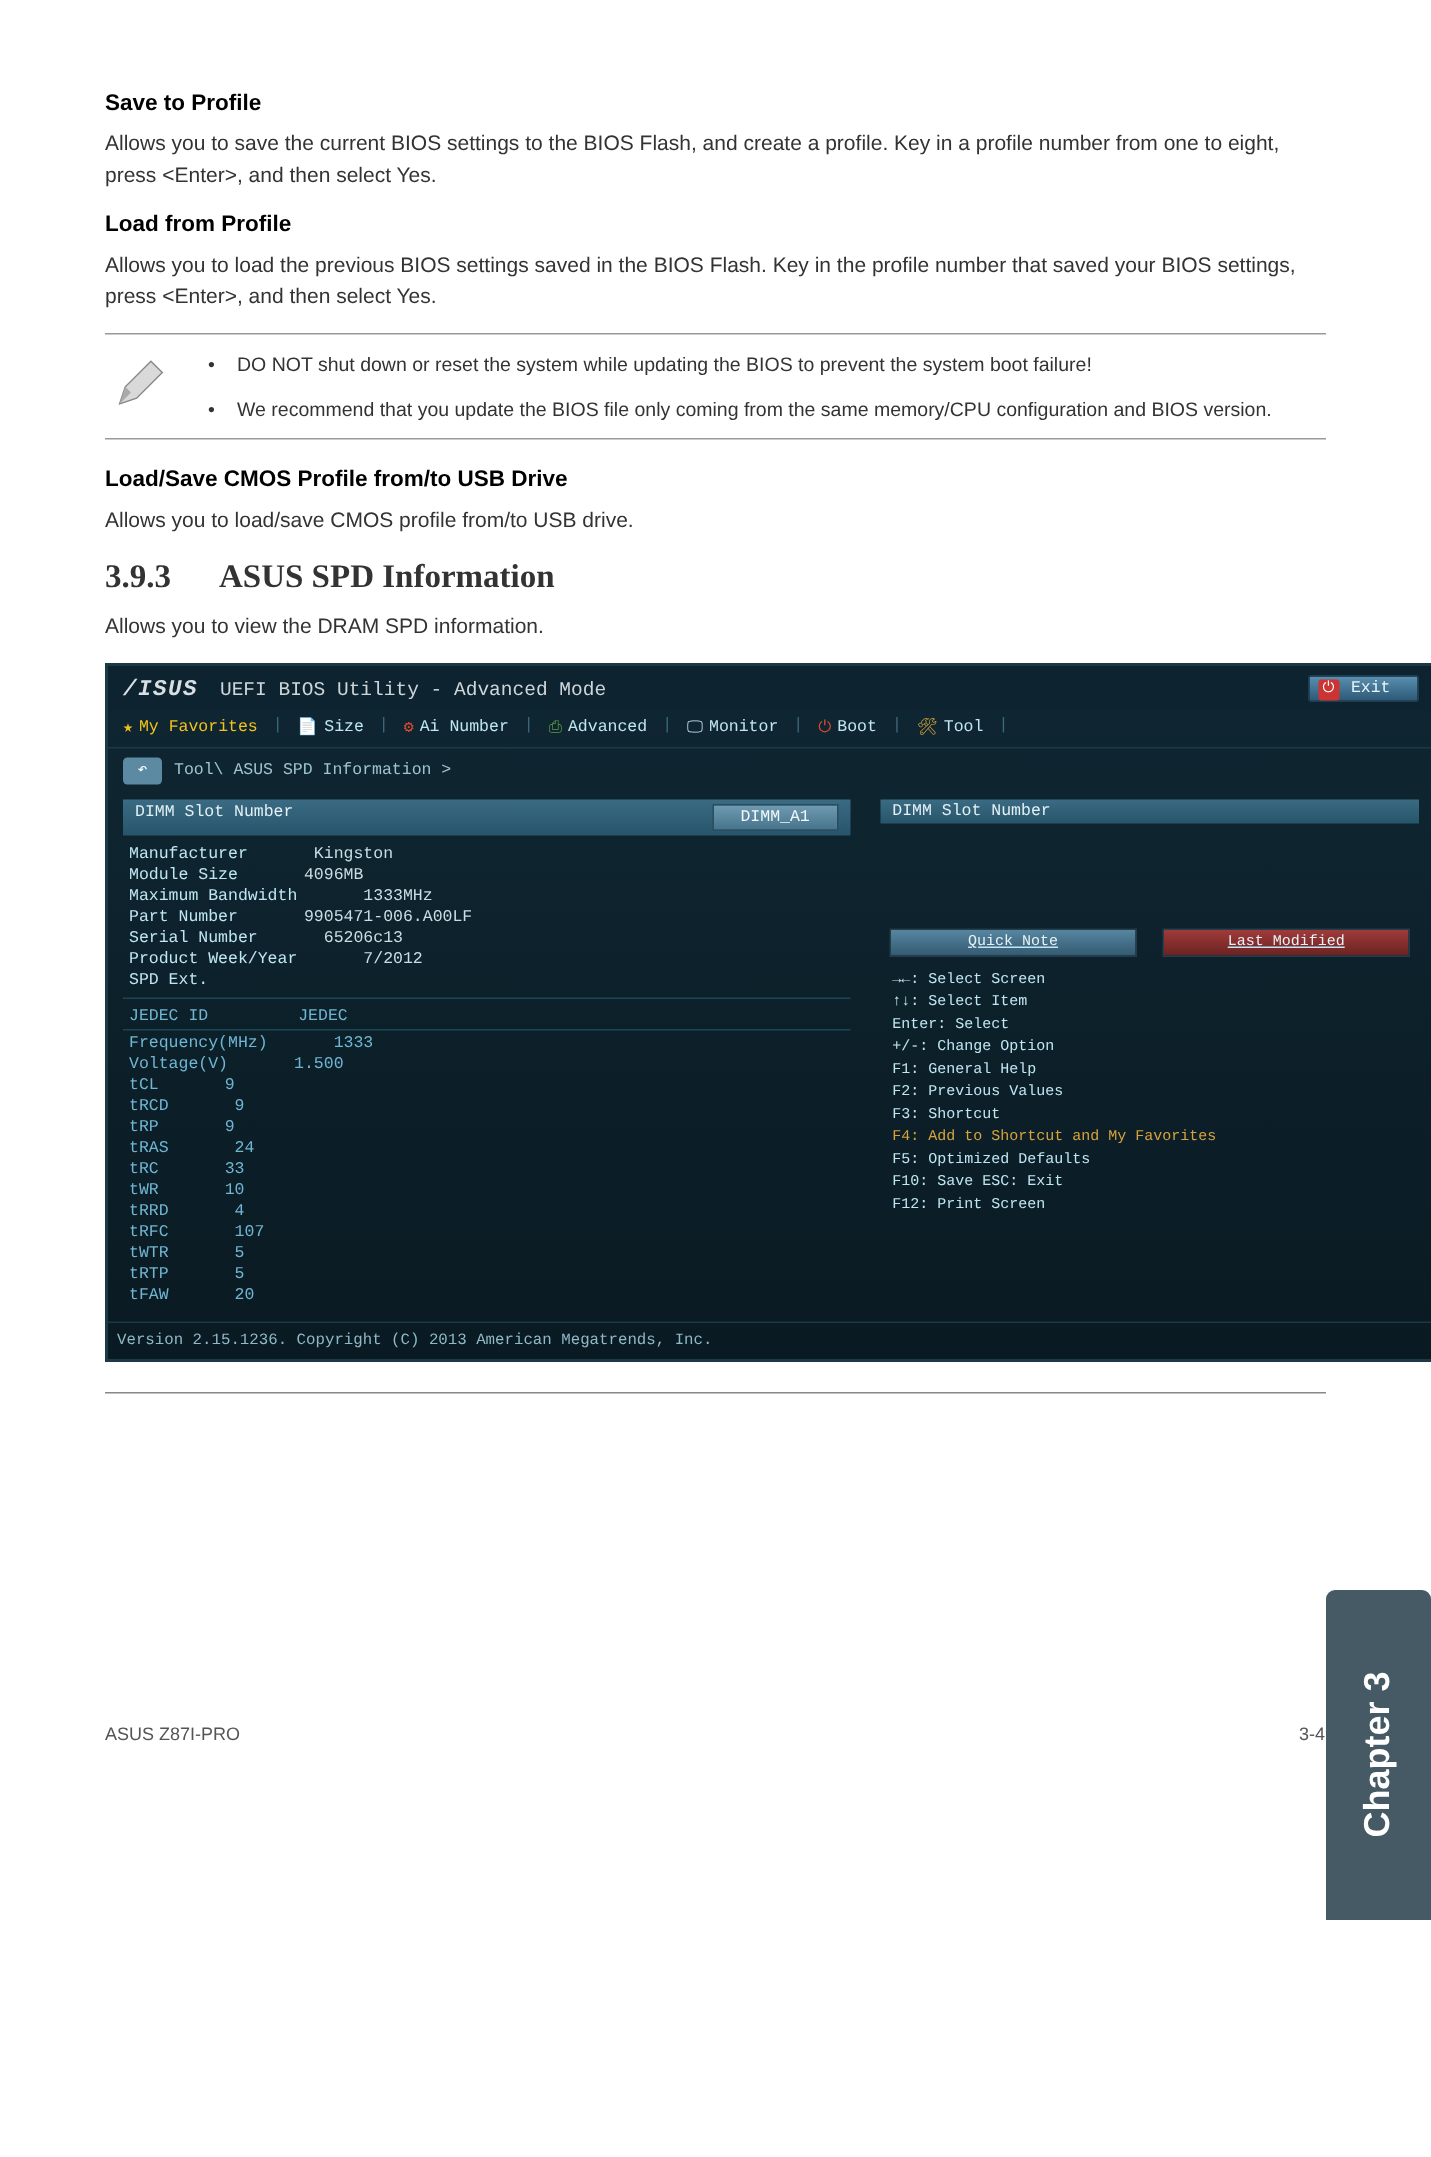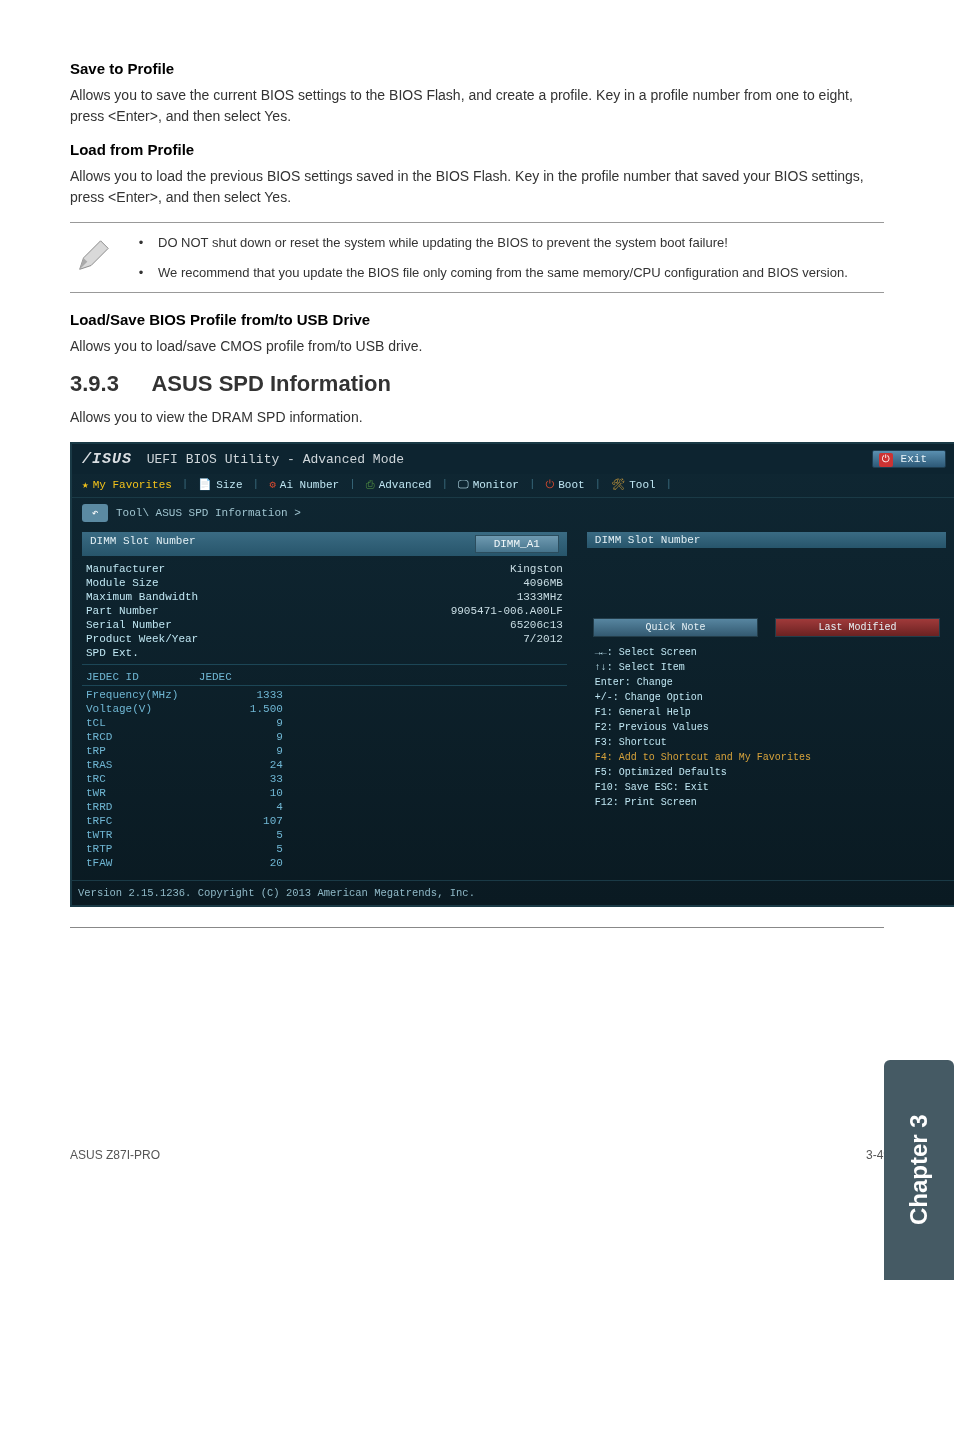--- a/index.html
+++ b/index.html
@@ -9,49 +9,49 @@
 p { font-size: 14px; line-height: 1.5; margin-bottom: 14px; color: #333; }
 .note-box { border-top: 1px solid #999; border-bottom: 1px solid #999; display: flex; padding: 10px 4px; margin-bottom: 18px; }
 .note-icon { width: 50px; flex-shrink: 0; padding-top: 4px; }
 .note-icon svg { width: 38px; height: 38px; }
 .note-items { flex: 1; font-size: 13px; line-height: 1.5; }
 .note-items .ni { display: flex; margin-bottom: 10px; }
 .note-items .ni:last-child { margin-bottom: 0; }
 .note-items .bullet { width: 34px; text-align: center; }
 .section-num { font-size: 22px; font-weight: bold; margin-right: 28px; }
 .section-title { font-size: 22px; font-weight: bold; }
-.section-head { margin-top: 10px; margin-bottom: 10px; }
+.section-head { margin-top: 10px; margin-bottom: 10px; font-family: Liberation Serif, serif; }
 .bios { margin-top: 14px; width: 888px; background: linear-gradient(#0f2733,#0a1a22); border: 2px solid #1a3a46; font-family: "Courier New", monospace; font-size: 11px; color: #bfe6f2; }
 .bios-top { display: flex; align-items: center; padding: 6px 10px; justify-content: space-between; background: #0d2430; }
 .bios-logo { font-style: italic; font-weight: bold; font-size: 15px; letter-spacing: 1px; color: #d9dee2; }
 .bios-title { font-size: 13px; color: #cfd6da; margin-left: 8px; }
 .exit-btn { background: linear-gradient(#5a8fb0,#2d5977); border: 1px solid #1e3d50; color: #e9f4f9; padding: 2px 18px 2px 28px; font-size: 11px; border-radius: 2px; position: relative; }
 .exit-btn .pw { position:absolute; left:6px; top:2px; width:14px; height:14px; background:#c33; border-radius:2px; color:#fff; text-align:center; line-height:14px; font-size:10px;}
 .bios-menu { display: flex; gap: 10px; padding: 4px 10px 6px 10px; font-size: 11px; border-bottom: 1px solid #1a3a46; flex-wrap: nowrap; }
 .bios-menu .mi { display:flex; align-items:center; gap:4px; white-space:nowrap; }
 .bios-menu .mi.star { color: #f2c21a; }
 .bios-menu .sep { color: #3a6a7d; }
 .bios-menu .red { color: #d74a2f; }
 .bios-menu .grn { color: #5aa043; }
 .crumb { display:flex; align-items:center; gap:8px; padding: 6px 10px; }
 .crumb-back { width:26px; height:18px; background:#5b8aa2; border-radius:3px; text-align:center; color:#fff; line-height:18px; }
 .crumb-text { color:#9fc4cf; font-size:11px; }
 .bios-body { display:flex; padding: 4px 10px 10px 10px; gap: 20px; min-height: 330px; }
 .bios-left { flex: 1.35; }
 .bios-right { flex: 1; }
 .field-head { background: linear-gradient(#3a6b83,#27556b); padding: 3px 8px; color:#e3f0f5; margin-bottom:6px; display:flex; justify-content:space-between; }
 .dropdown-val { background: linear-gradient(#6f9ab1,#46748c); padding:2px 18px; color:#f2f8fa; border:1px solid #2b4d5e; }
-.kv { display:flex; justify-content:space-between; padding:1px 4px; }
+.kv { display:flex; justify-content:flex-start; padding:1px 4px;gap:44px; }
 .k { color:#bfe6f2; }
 .v { color:#c9dde4; }
 .kv.blue .v, .kv.blue .k, .jedec-head, .jedec-val { color:#6fb6d3; }
 .jedec-row { display:flex; gap: 60px; padding: 6px 4px 2px 4px; border-top:1px solid #1c4656; margin-top:4px;}
 .right-head { background: linear-gradient(#3a6b83,#27556b); padding:2px 8px; color:#e3f0f5; margin-bottom:6px; }
 .right-desc { padding: 2px 8px; color:#c9dde4; margin-bottom: 60px; }
-.btn-row { display:flex; gap:17px; padding: 0 6px 8px 6px; }
+.btn-row { display:flex; gap:17px; padding: 0 6px 8px 6px; text-decoration: underline; }
 .b-btn { flex:1; background: linear-gradient(#5785a0,#335a71); border:1px solid #233d4a; padding:3px 4px; text-align:center; color:#e7f2f6; font-size:10px; }
 .b-btn.mod { background: linear-gradient(#a03a3a,#6b2222); }
 .help { padding: 0 8px; line-height: 1.5; font-size:10px; }
 .help .h-red { color:#d7a33b; }
 .bios-foot { text-align:left; padding: 6px; color:#8fb9c7; font-size:10.5px; border-top:1px solid #1a3a46; }
 .side-tab { position: fixed; right: 0; top: 1060px; }
 .chapter-tab { background: #455a64; color: #fff; width: 70px; height: 220px; writing-mode: vertical-rl; transform: rotate(180deg); display:flex; align-items:center; justify-content:center; font-size: 24px; font-weight:bold; border-radius: 0 0 6px 6px; }
 .footer { display:flex; justify-content:space-between; padding: 40px 64px 30px 70px; font-size: 12px; color:#555; border-top: none; margin-top: 180px;}
 .hr { height:1px; background:#888; margin: 0 70px; }
 </style>
@@ -78,21 +78,21 @@
           <span class="bullet">•</span>
           <span>DO NOT shut down or reset the system while updating the BIOS to prevent the system boot failure!</span>
         </div>
       <div class="ni">
           <span class="bullet">•</span>
           <span>We recommend that you update the BIOS file only coming from the same memory/CPU configuration and BIOS version.</span>
         </div>
     </div>
   </div>
 
-  <h4>Load/Save BIOS Profile from/to USB Drive</h4>
+  <h4>Load/Save CMOS Profile from/to USB Drive</h4>
   <p>Allows you to load/save CMOS profile from/to USB drive.</p>
 
   <div class="section-head">
     <span class="section-num">3.9.3</span>
     <span class="section-title">ASUS SPD Information</span>
   </div>
   <p>Allows you to view the DRAM SPD information.</p>
 
   <div class="bios">
     <div class="bios-top">
@@ -232,21 +232,21 @@
       <div class="bios-right">
         <div class="right-head">DIMM Slot Number</div>
         <div class="right-desc"></div>
         <div class="btn-row">
           <div class="b-btn">Quick Note</div>
           <div class="b-btn mod">Last Modified</div>
         </div>
         <div class="help" id="help-rows">
             <div>→←: Select Screen</div>
             <div>↑↓: Select Item</div>
-            <div>Enter: Change</div>
+            <div>Enter: Select</div>
             <div>+/-: Change Option</div>
             <div>F1: General Help</div>
             <div>F2: Previous Values</div>
             <div>F3: Shortcut</div>
             <div class="h-red">F4: Add to Shortcut and My Favorites</div>
             <div>F5: Optimized Defaults</div>
             <div>F10: Save  ESC: Exit</div>
             <div>F12: Print Screen</div>
           </div>
       </div>

